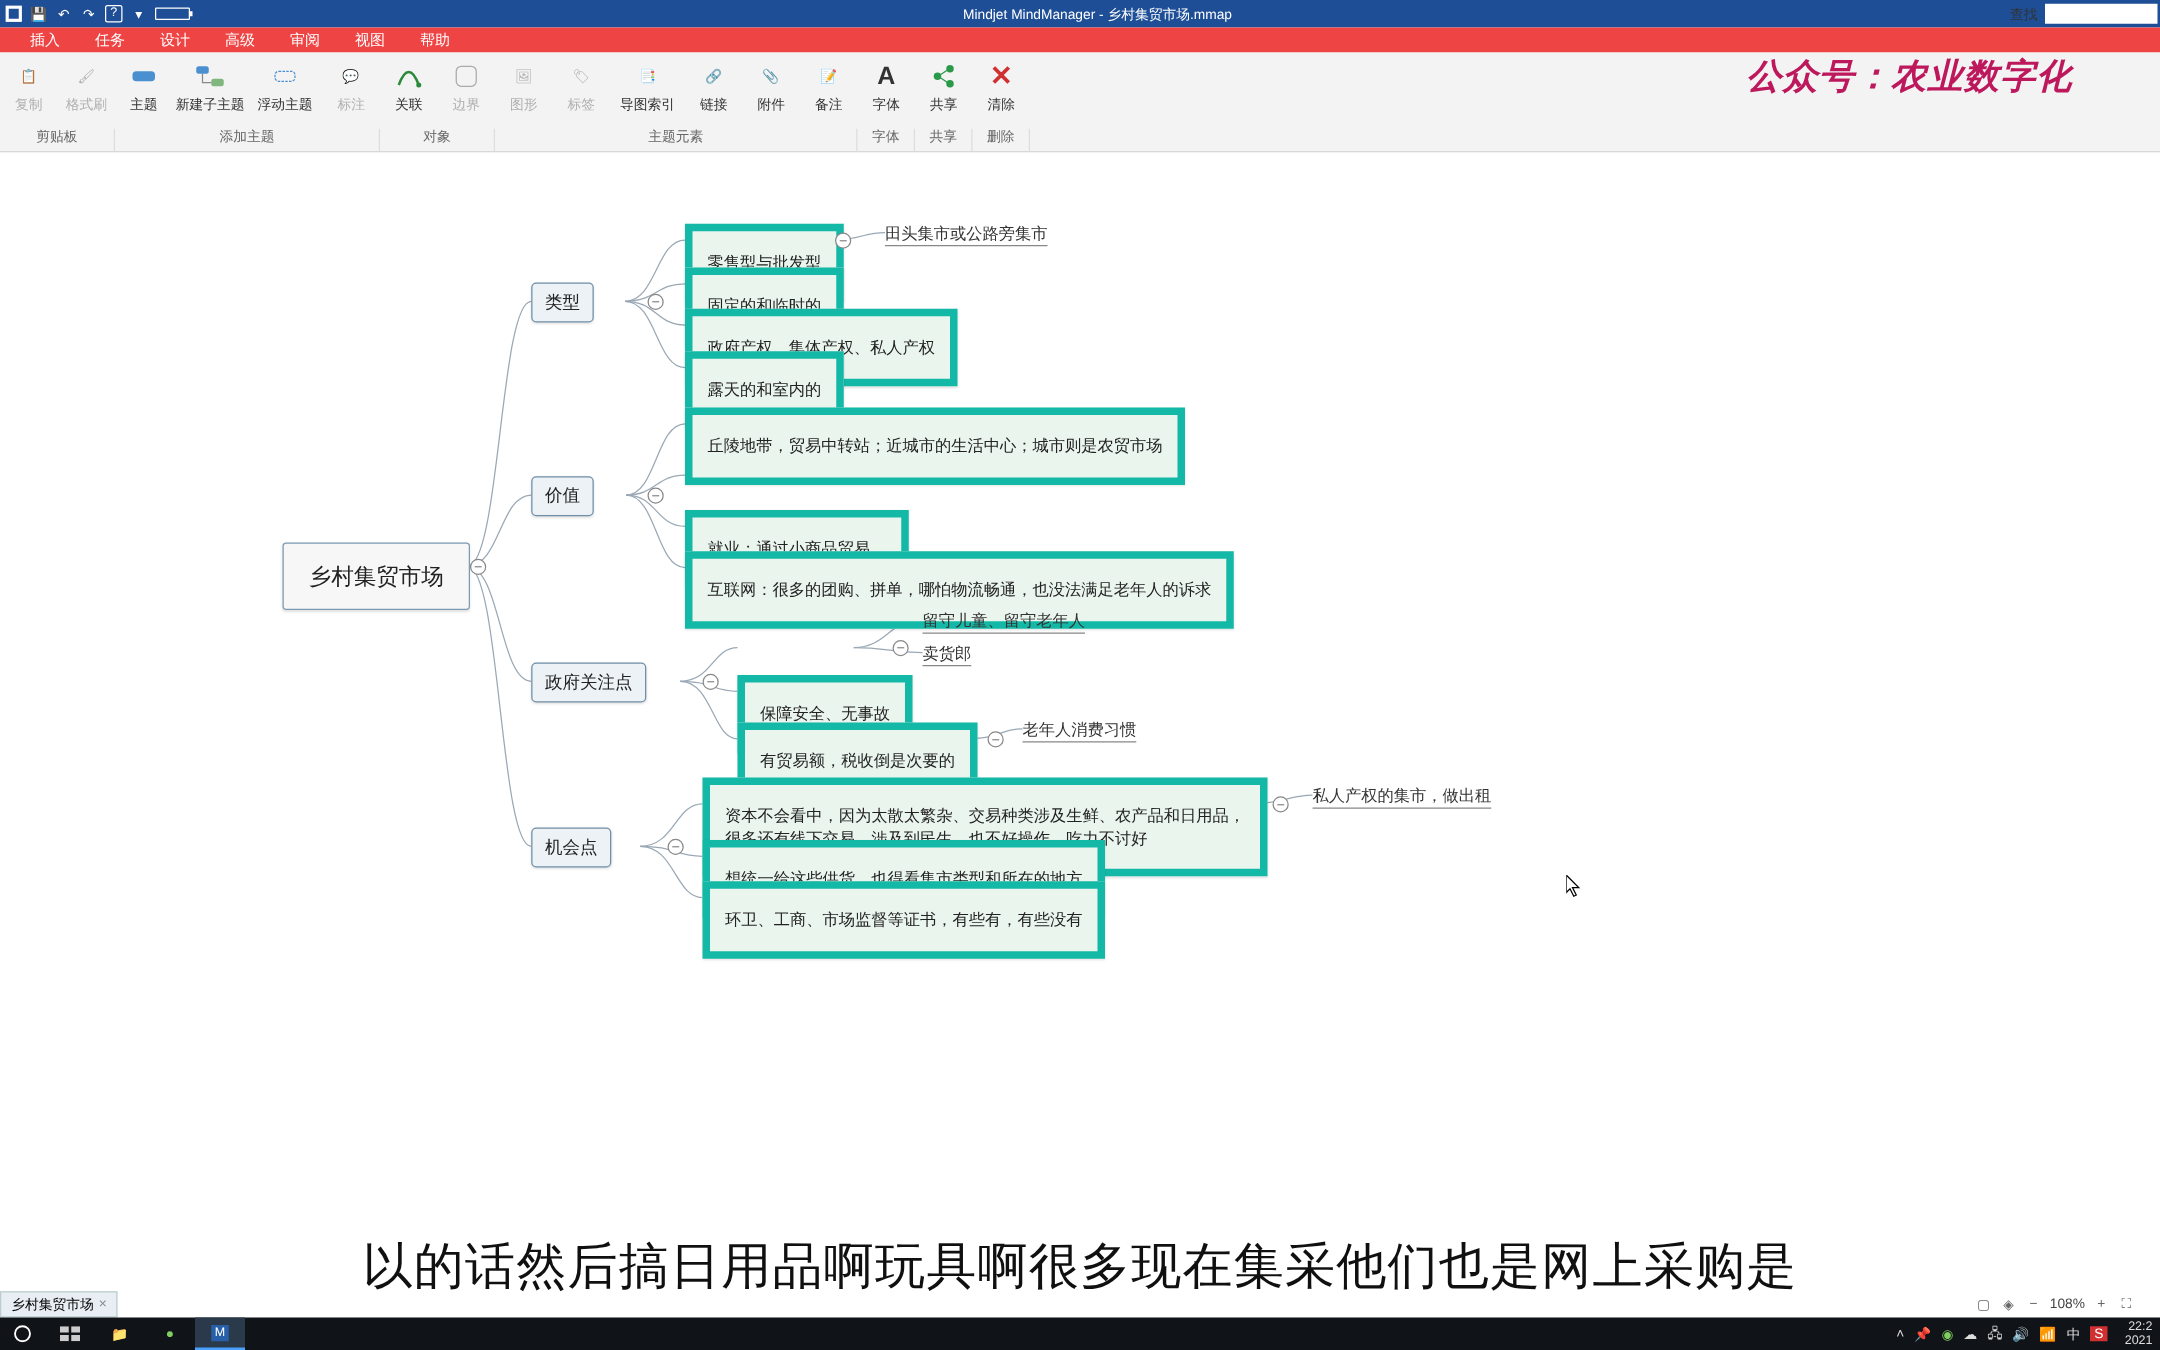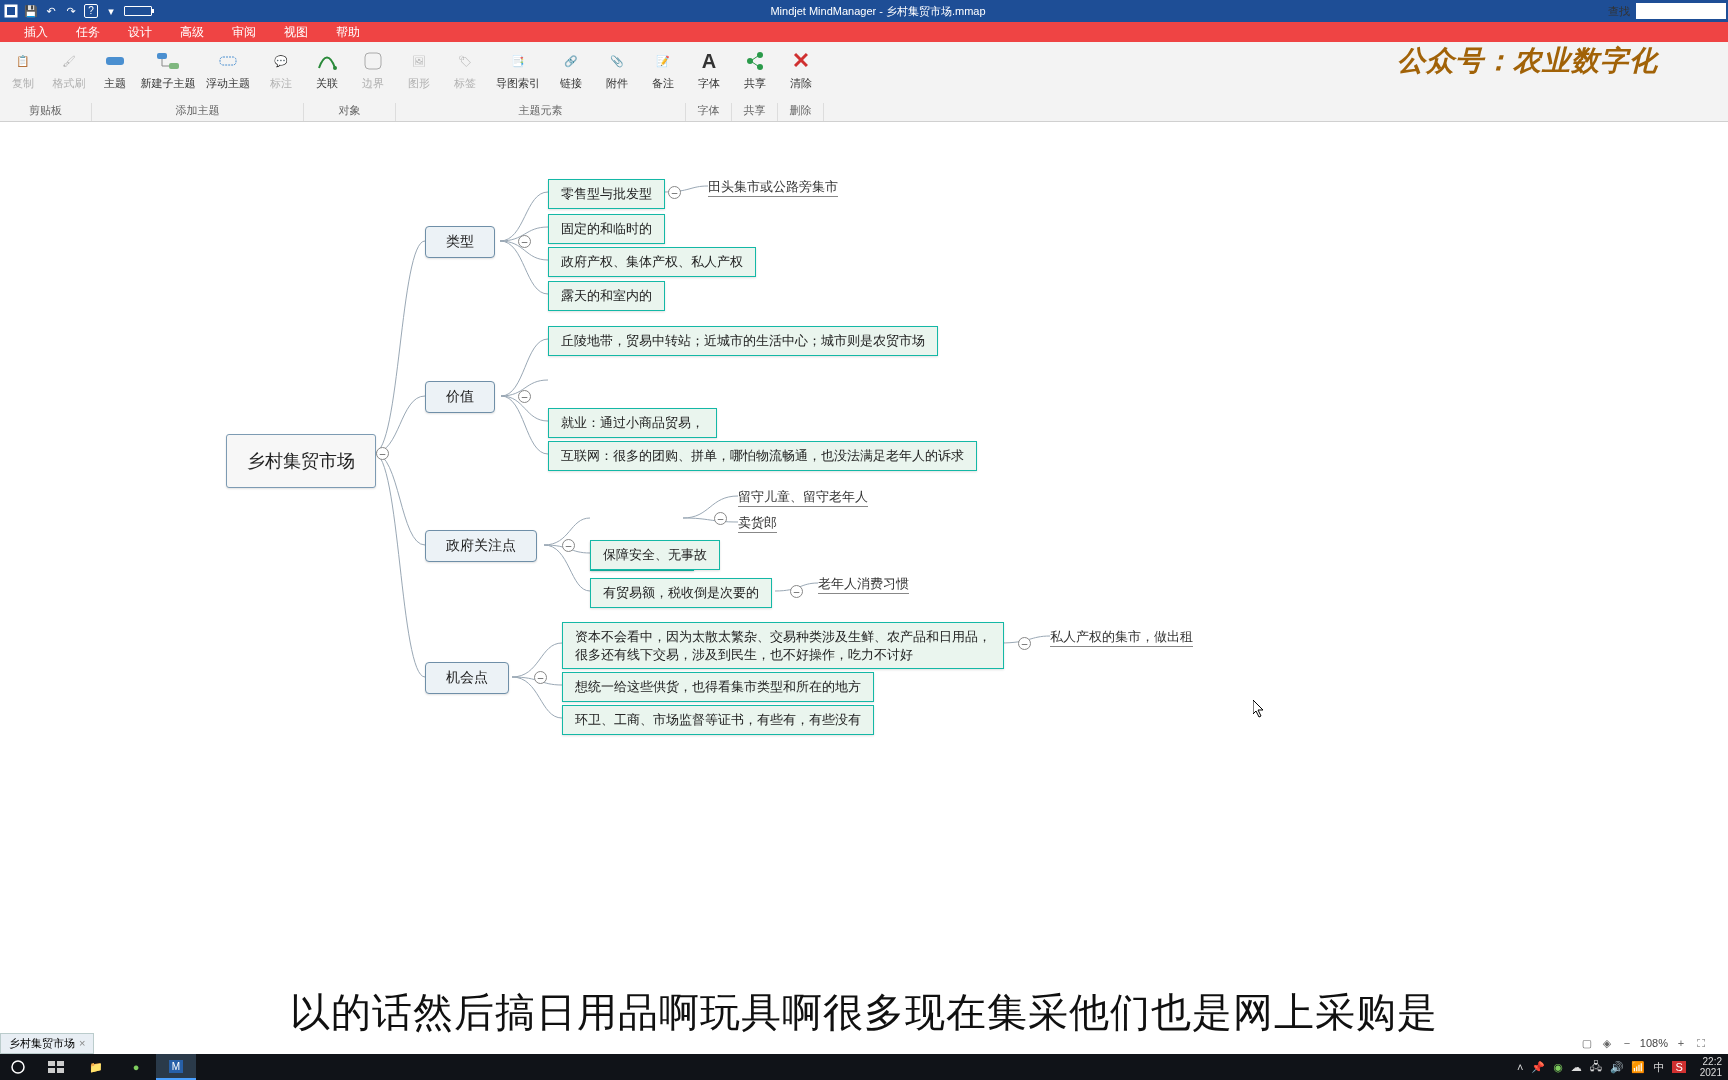--- a/index.html
+++ b/index.html
@@ -25,27 +25,27 @@
 .ribbon{ height:80px; background:#f3f3f3; border-bottom:1px solid #d0d0d0; display:flex; position:relative; }
 .ribbon-group{ display:flex; flex-direction:column; align-items:center; }
 .rg-items{ display:flex; height:62px; align-items:flex-start; padding-top:4px; }
 .rg-label{ font-size:11px; color:#666; height:18px; width:100%; text-align:center; border-right:1px solid #ddd; line-height:14px; }
 .rbtn{ display:flex; flex-direction:column; align-items:center; width:46px; font-size:11px; color:#333; padding-top:2px; cursor:pointer; }
 .rbtn.disabled{ color:#b0b0b0; }
 .rbtn .ic{ width:26px; height:26px; display:flex; align-items:center; justify-content:center; margin-bottom:2px; }
 .rbtn.wide{ width:60px; }
 
 
-.watermark{ position:absolute; right:70px; top:42px; font-size:28px; font-style:italic; color:#a16207; font-weight:bold; letter-spacing:1px; }
+.watermark{ position:absolute; right:70px; top:42px; font-size:28px; font-style:italic; color:#be185d; font-weight:bold; letter-spacing:1px; }
 
 
 .canvas{ position:absolute; left:0; top:122px; right:0; bottom:42px; background:#fff; overflow:hidden; }
-.node{ position:absolute; border:1px solid #6f8fa8; background:#ecf2f6; border-radius:4px; font-size:14px; padding:6px 20px; color:#222; white-space:nowrap; box-shadow:0 1px 2px rgba(0,0,0,.12); }
+.node{ position:absolute; border:1px solid #6f8fa8; background:#ecf2f6; border-radius:4px; font-size:14px; padding:6px 10px; color:#222; white-space:nowrap; box-shadow:0 1px 2px rgba(0,0,0,.12); }
 .node.root{ background:#f7f7f7; border:1px solid #7d9bb3; font-size:18px; padding:14px 20px; border-radius:3px; }
-.node.sub { background:#eaf5ee; border:1px solid #14b8a6; border-radius:0; font-size:13px; padding:5px 12px; }
+.node.sub { background:#eaf5ee; border:6px solid #14b8a6; border-radius:0; font-size:13px; padding:16px 12px; }
 .node.txt { background:transparent; border:none; box-shadow:none; font-size:13px; color:#333; padding:0; border-bottom:1px solid #888; border-radius:0; }
 .expand{ position:absolute; width:13px; height:13px; border:1px solid #888; background:#fff; border-radius:50%; font-size:10px; line-height:11px; text-align:center; color:#555; cursor:pointer; }
 svg.links{ position:absolute; left:0; top:0; width:100%; height:100%; pointer-events:none; }
 svg.links path{ fill:none; stroke:#9aa8b5; stroke-width:1; }
 
 .cursor{ position:absolute; width:12px; height:18px; pointer-events:none; }
 
 
 .subtitle{ position:absolute; left:0; right:0; bottom:40px; text-align:center; font-size:40px; font-family:"SimSun"; color:#101010; text-shadow:0 0 3px #fff,0 0 3px #fff,0 0 3px #fff; letter-spacing:1px; white-space:nowrap; overflow:hidden; }
 

